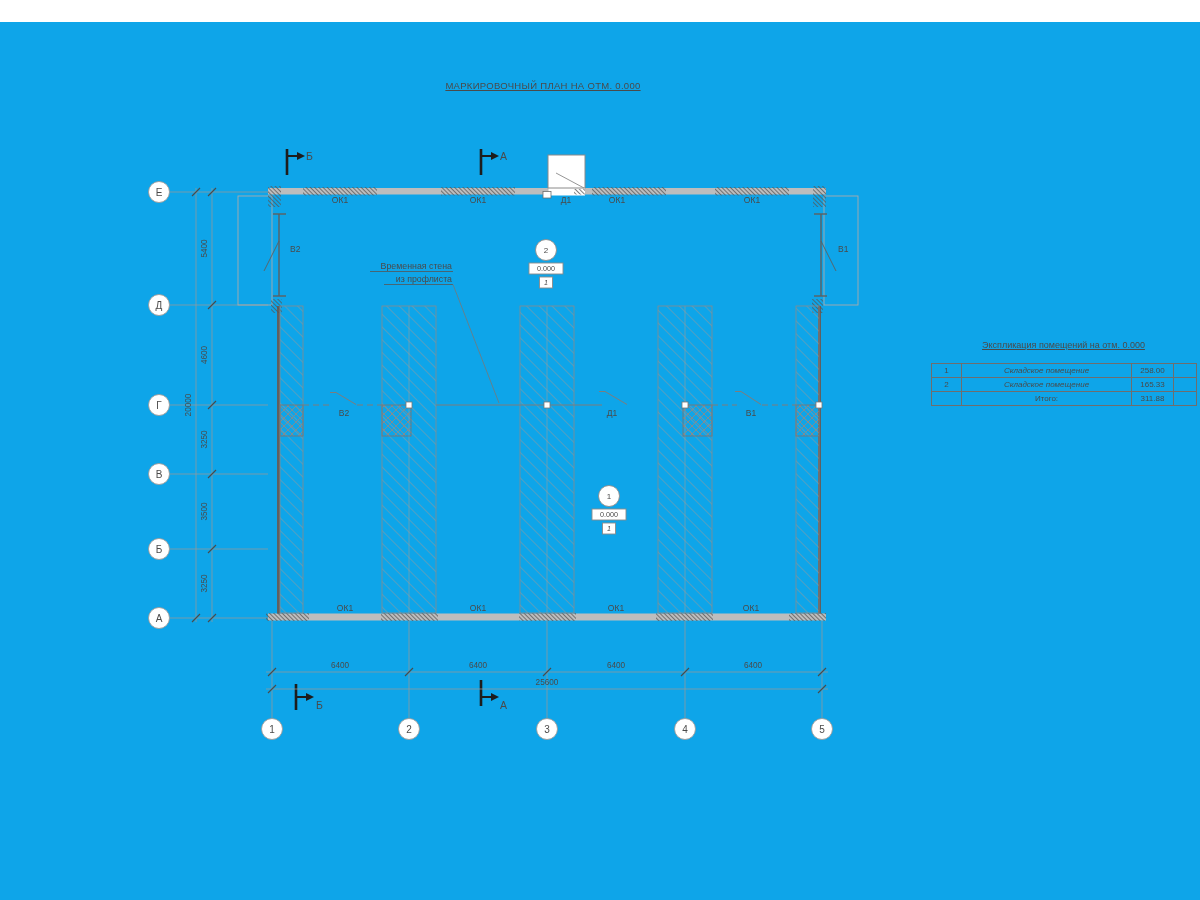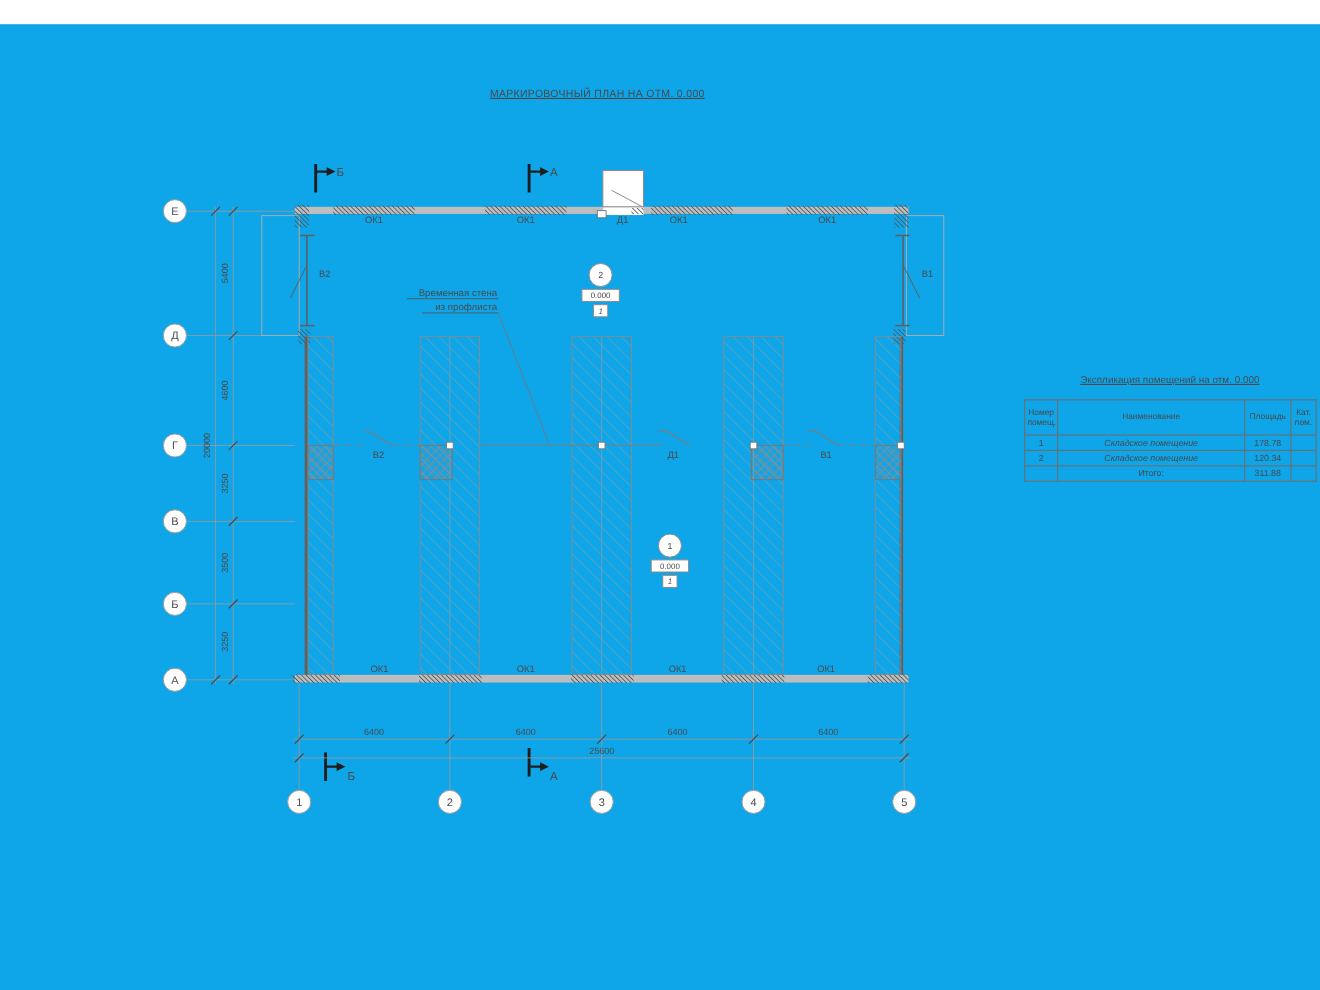--- a/index.html
+++ b/index.html
@@ -283,36 +283,30 @@
   <div id="schedule">
     <div id="schedule-title">Экспликация помещений на отм. 0.000</div>
     <table class="sched">
       <colgroup>
           <col class="c1">
           <col class="c2">
           <col class="c3">
           <col class="c4">
         </colgroup>
       <tbody>
-          <tr>
-        <th>Номер помещ.</th>
-        <th>Наименование</th>
-        <th>Площадь</th>
-        <th>Кат. пом.</th>
-      </tr>
       <tr>
         <td>1</td>
         <td class="name">Складское помещение</td>
-        <td>178.78</td>
+        <td>258.00</td>
         <td></td>
       </tr>
       <tr>
         <td>2</td>
         <td class="name">Складское помещение</td>
-        <td>120.34</td>
+        <td>165.33</td>
         <td></td>
       </tr>
       <tr>
         <td></td>
         <td class="total-lbl">Итого:</td>
         <td>311.88</td>
         <td></td>
       </tr>
     </tbody>
       </table>

